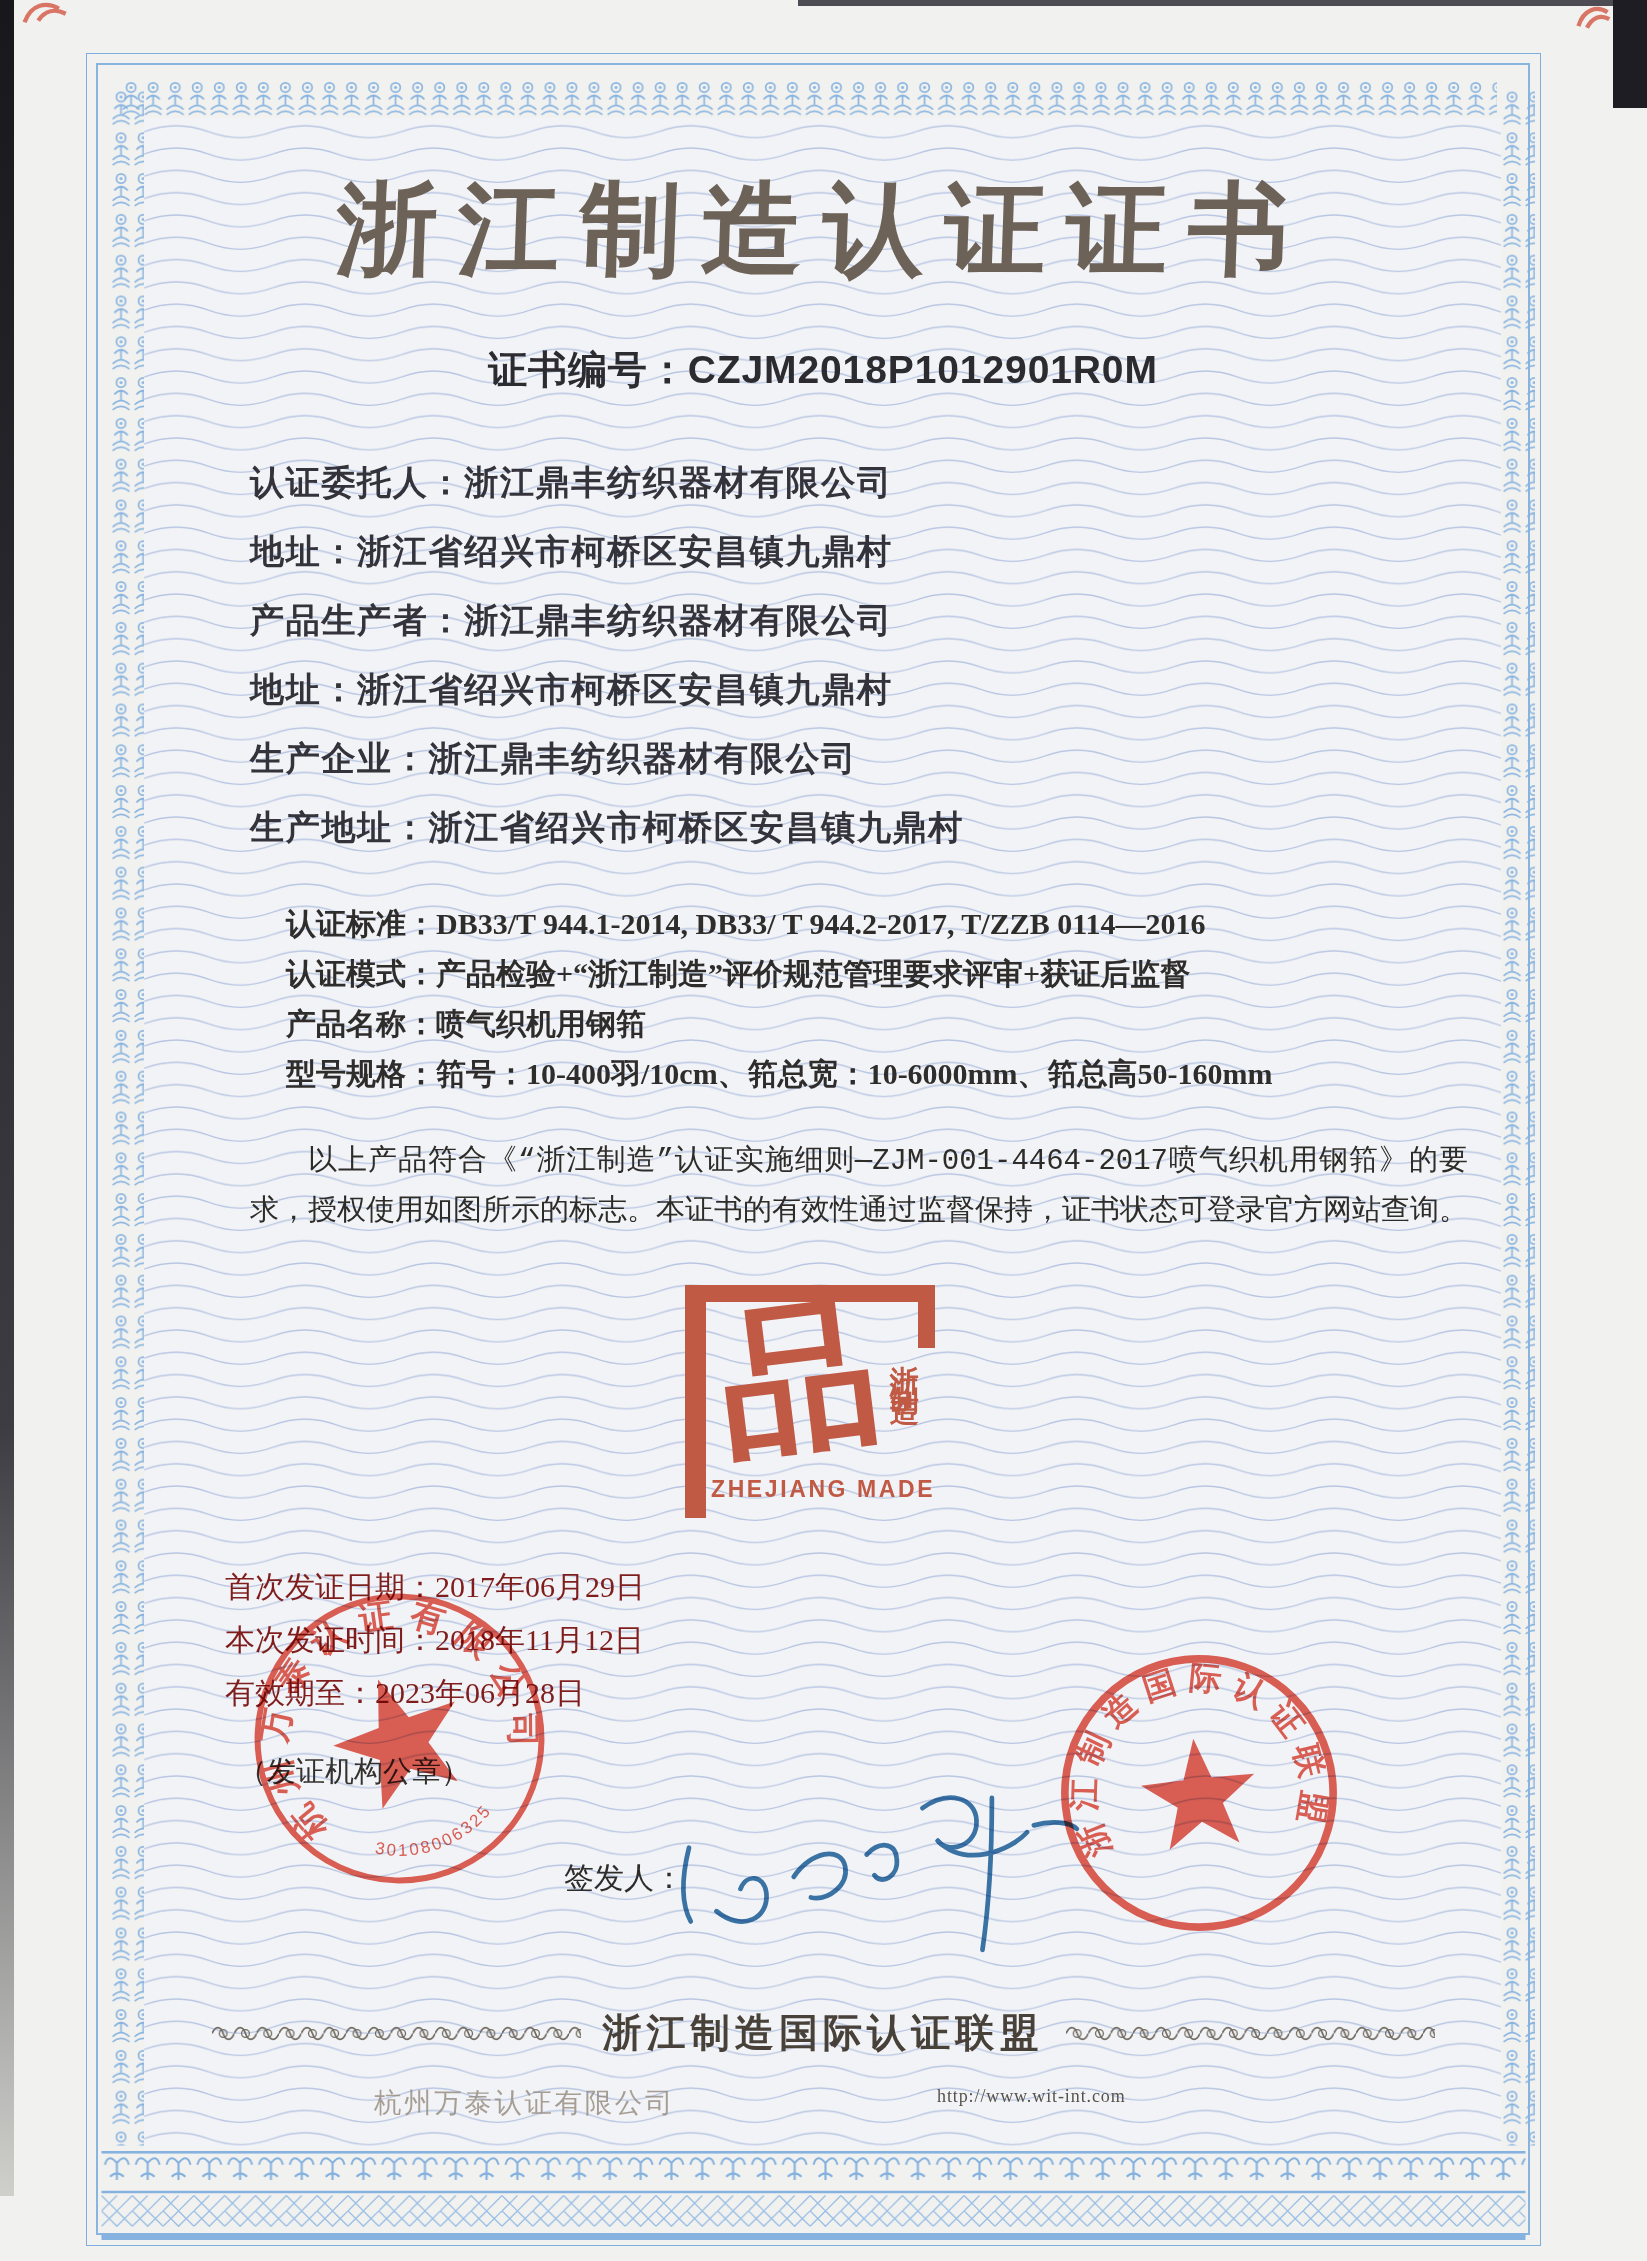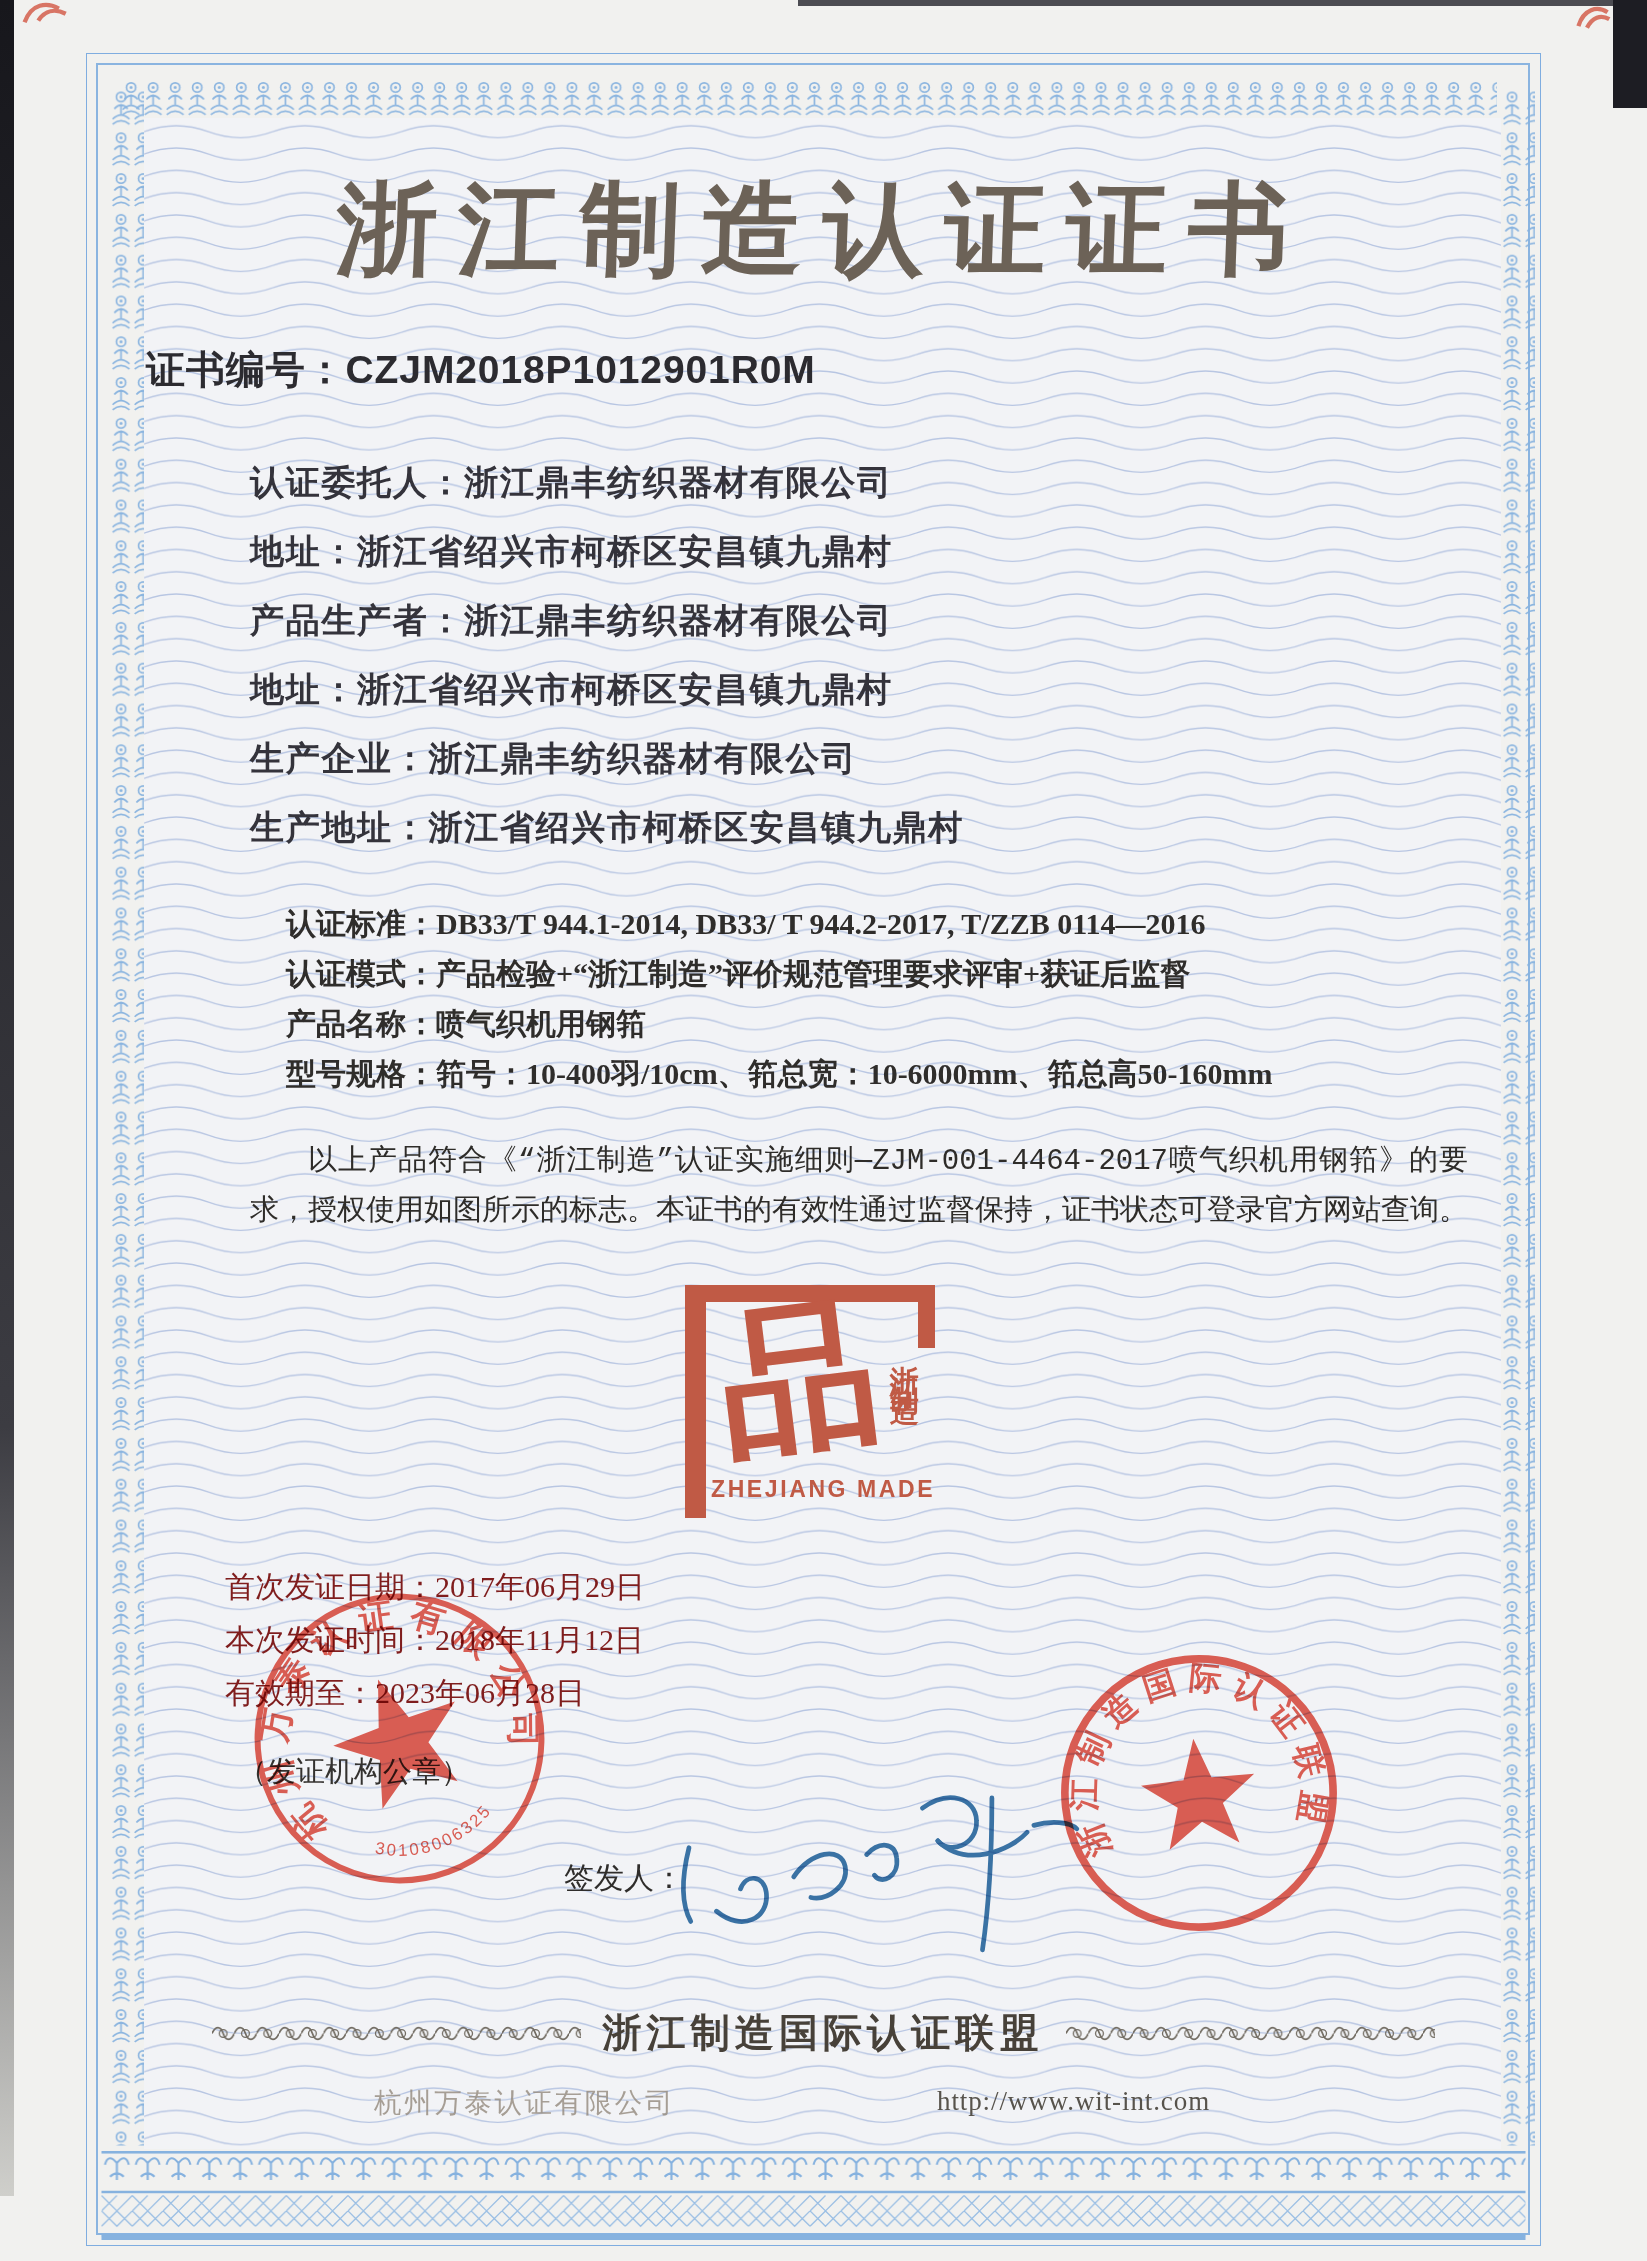--- a/index.html
+++ b/index.html
@@ -18,21 +18,21 @@
   .floral{opacity:.95;}
   .floral-top{left:112px;top:79px;width:1393px;height:39px;}
   .floral-left{left:110px;top:79px;width:34px;height:2076px;}
   .floral-right{left:1501px;top:79px;width:34px;height:2076px;}
   .waves-area{left:144px;top:118px;width:1357px;height:2031px;background:#f2f3f6;}
   .bottom-band{left:100px;top:2151px;width:1427px;height:89px;}
 
   
   .title{top:163px;left:146px;width:1354px;text-align:center;font-family:"Liberation Serif",serif;
          font-weight:700;font-size:101px;color:#6c6257;letter-spacing:20.6px;transform:skewX(-2deg);}
-  .certno{top:343px;left:146px;width:1354px;font-family:"Liberation Sans",sans-serif;
+  .certno{top:343px;left:146px;width:1354px;text-align:center;font-family:"Liberation Sans",sans-serif;
           font-weight:700;font-size:39px;color:#2c2b30;letter-spacing:0.9px;}
   .info{top:448px;left:250px;width:1227px;}
   .info .row{height:69px;line-height:69px;font-family:Liberation Sans, sans-serif;font-weight:700;
              font-size:34px;color:#34333b;letter-spacing:1.7px;white-space:nowrap;}
   .specs{top:899px;left:250px;width:1227px;}
   .specs .row{height:50px;line-height:50px;font-family:"Liberation Serif",serif;font-weight:600;
               font-size:30px;color:#2f2d2b;white-space:nowrap;margin-left:36px;}
   .statement{top:1137px;left:250px;width:1218px;font-family:Liberation Mono, monospace;font-size:29px;
              line-height:50px;color:#2e2c29;text-align:justify;text-indent:2em;}
 
@@ -58,21 +58,21 @@
   .seal{mix-blend-mode:multiply;opacity:.92;}
   .seal-left{left:238px;top:1577px;width:323px;height:323px;}
   .seal-right{left:1053px;top:1647px;width:292px;height:292px;}
 
   .banner{top:2006px;left:146px;width:1354px;display:flex;align-items:center;justify-content:center;gap:22px;}
   .banner-text{font-family:"Liberation Serif",serif;font-weight:700;font-size:39px;color:#474139;
                letter-spacing:5.1px;white-space:nowrap;}
   .flourish{width:369px;height:19px;}
   .footer-left{top:2085px;left:374px;font-family:"Liberation Serif",serif;font-size:27.5px;color:#948a7d;
                letter-spacing:2.6px;opacity:.8;}
-  .footer-right{top:2086px;left:937px;font-family:"Liberation Serif",serif;font-size:27px;color:#57534c;
+  .footer-right{top:2086px;left:937px;font-family:"Liberation Serif",serif;font-size:18px;color:#57534c;
                 letter-spacing:0.9px;}
   .red-mark{opacity:.85;}
 </style>
 </head>
 <body>
 
 <div class="page">
 
   <svg width="0" height="0" style="position:absolute" aria-hidden="true">
     <defs>

